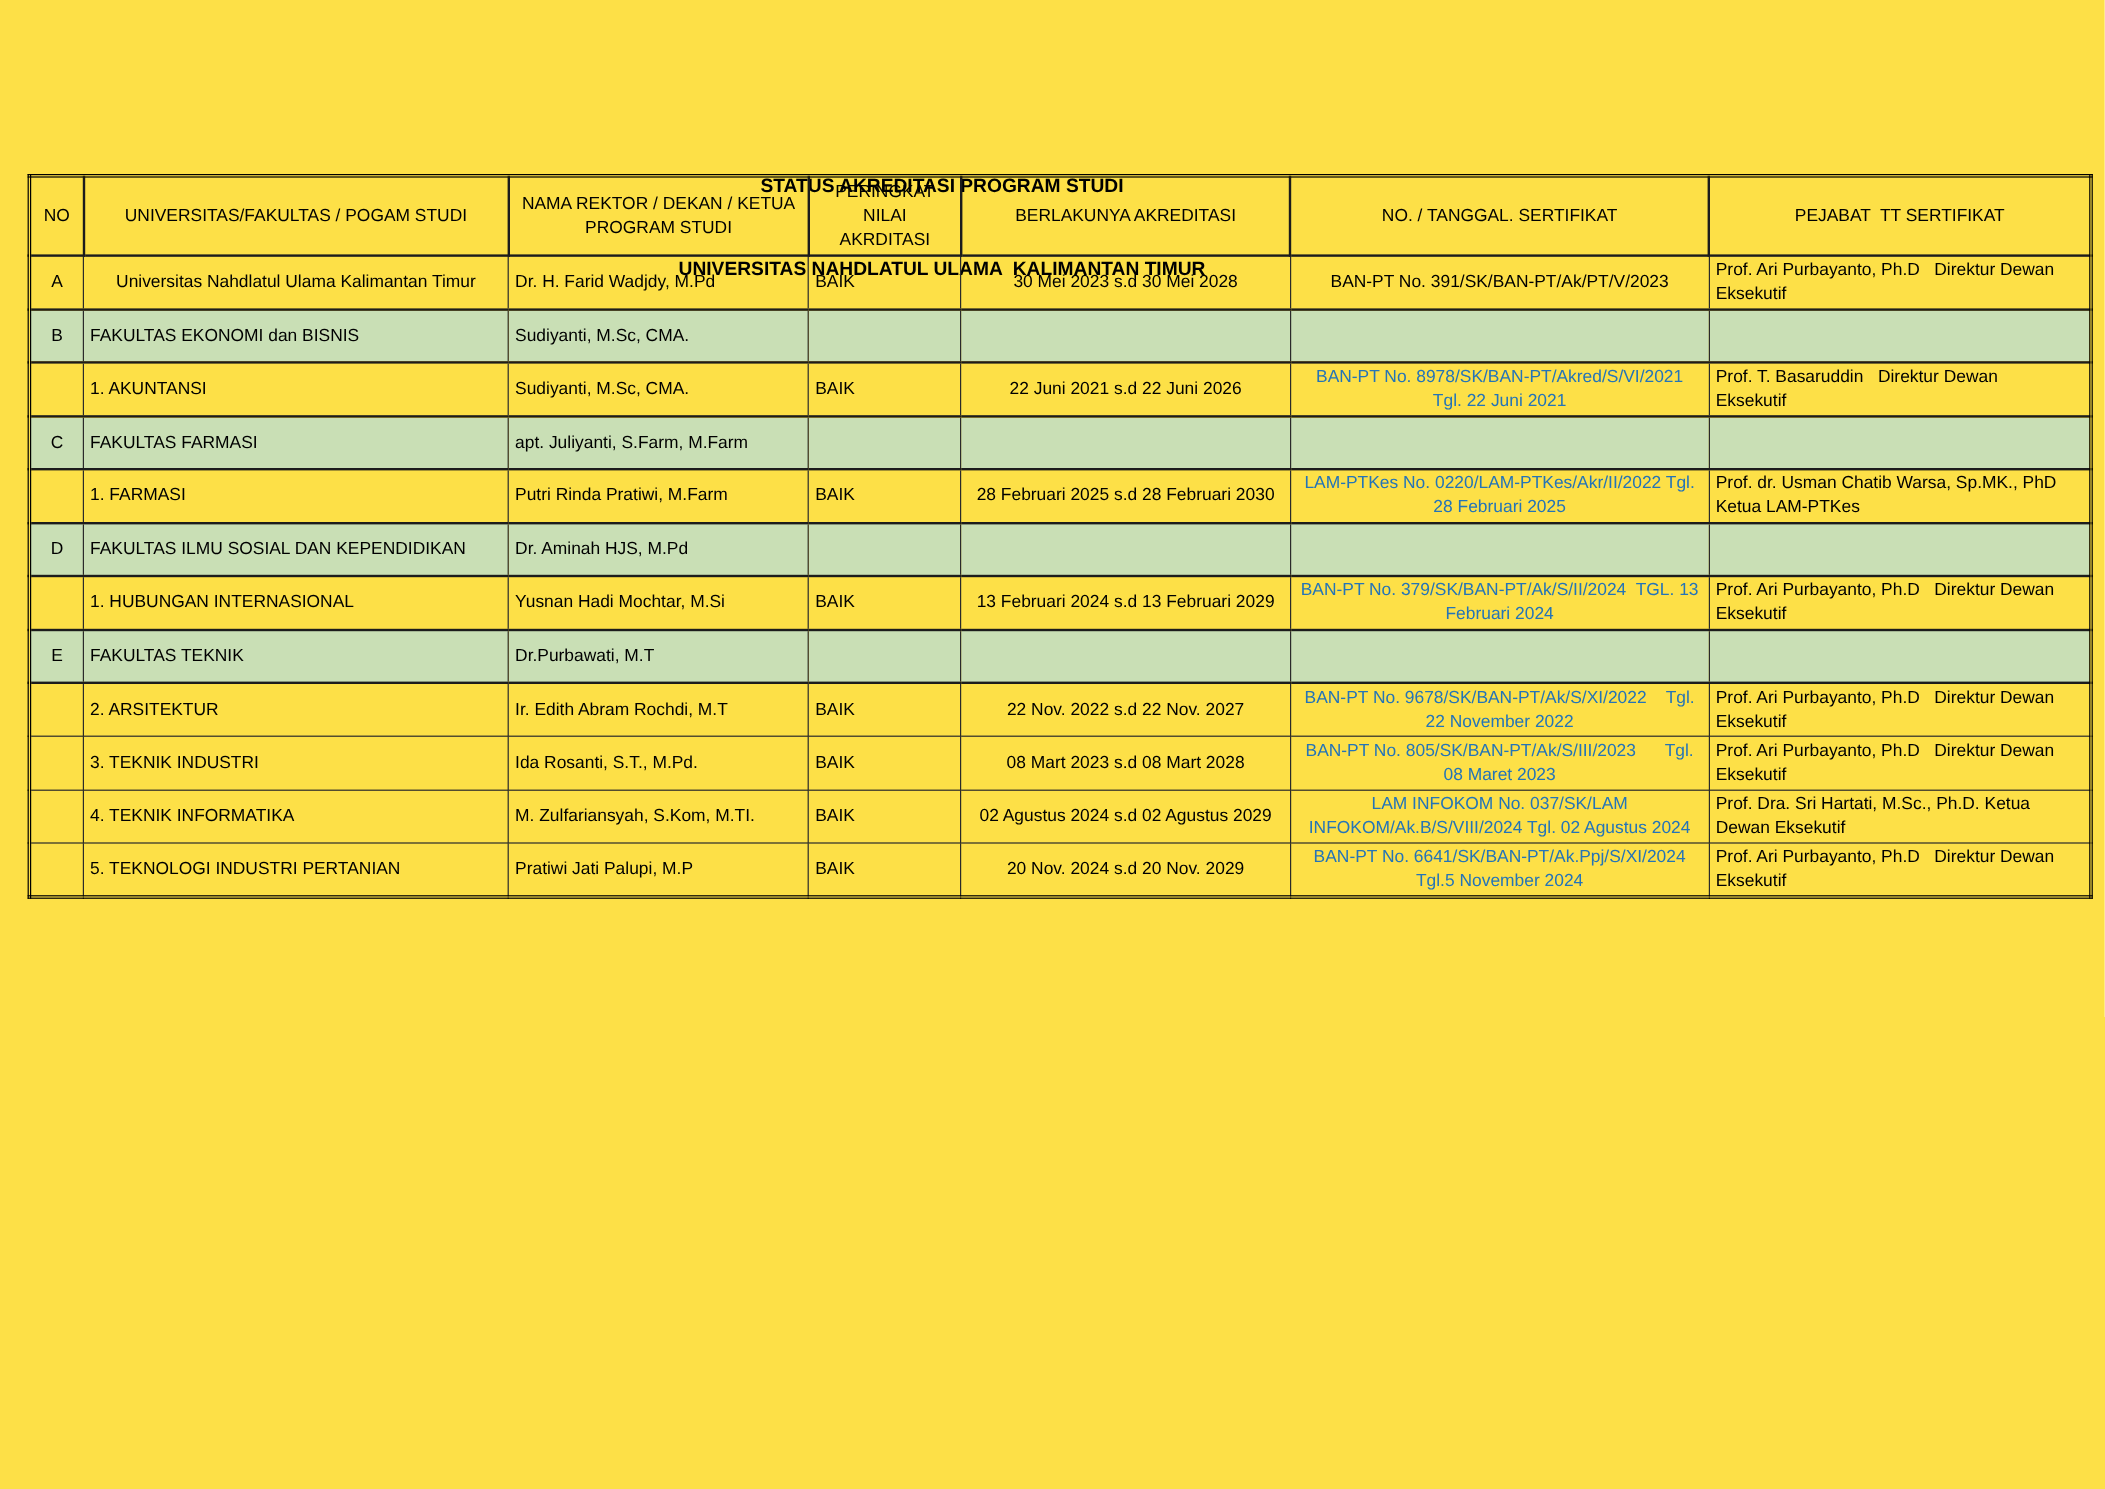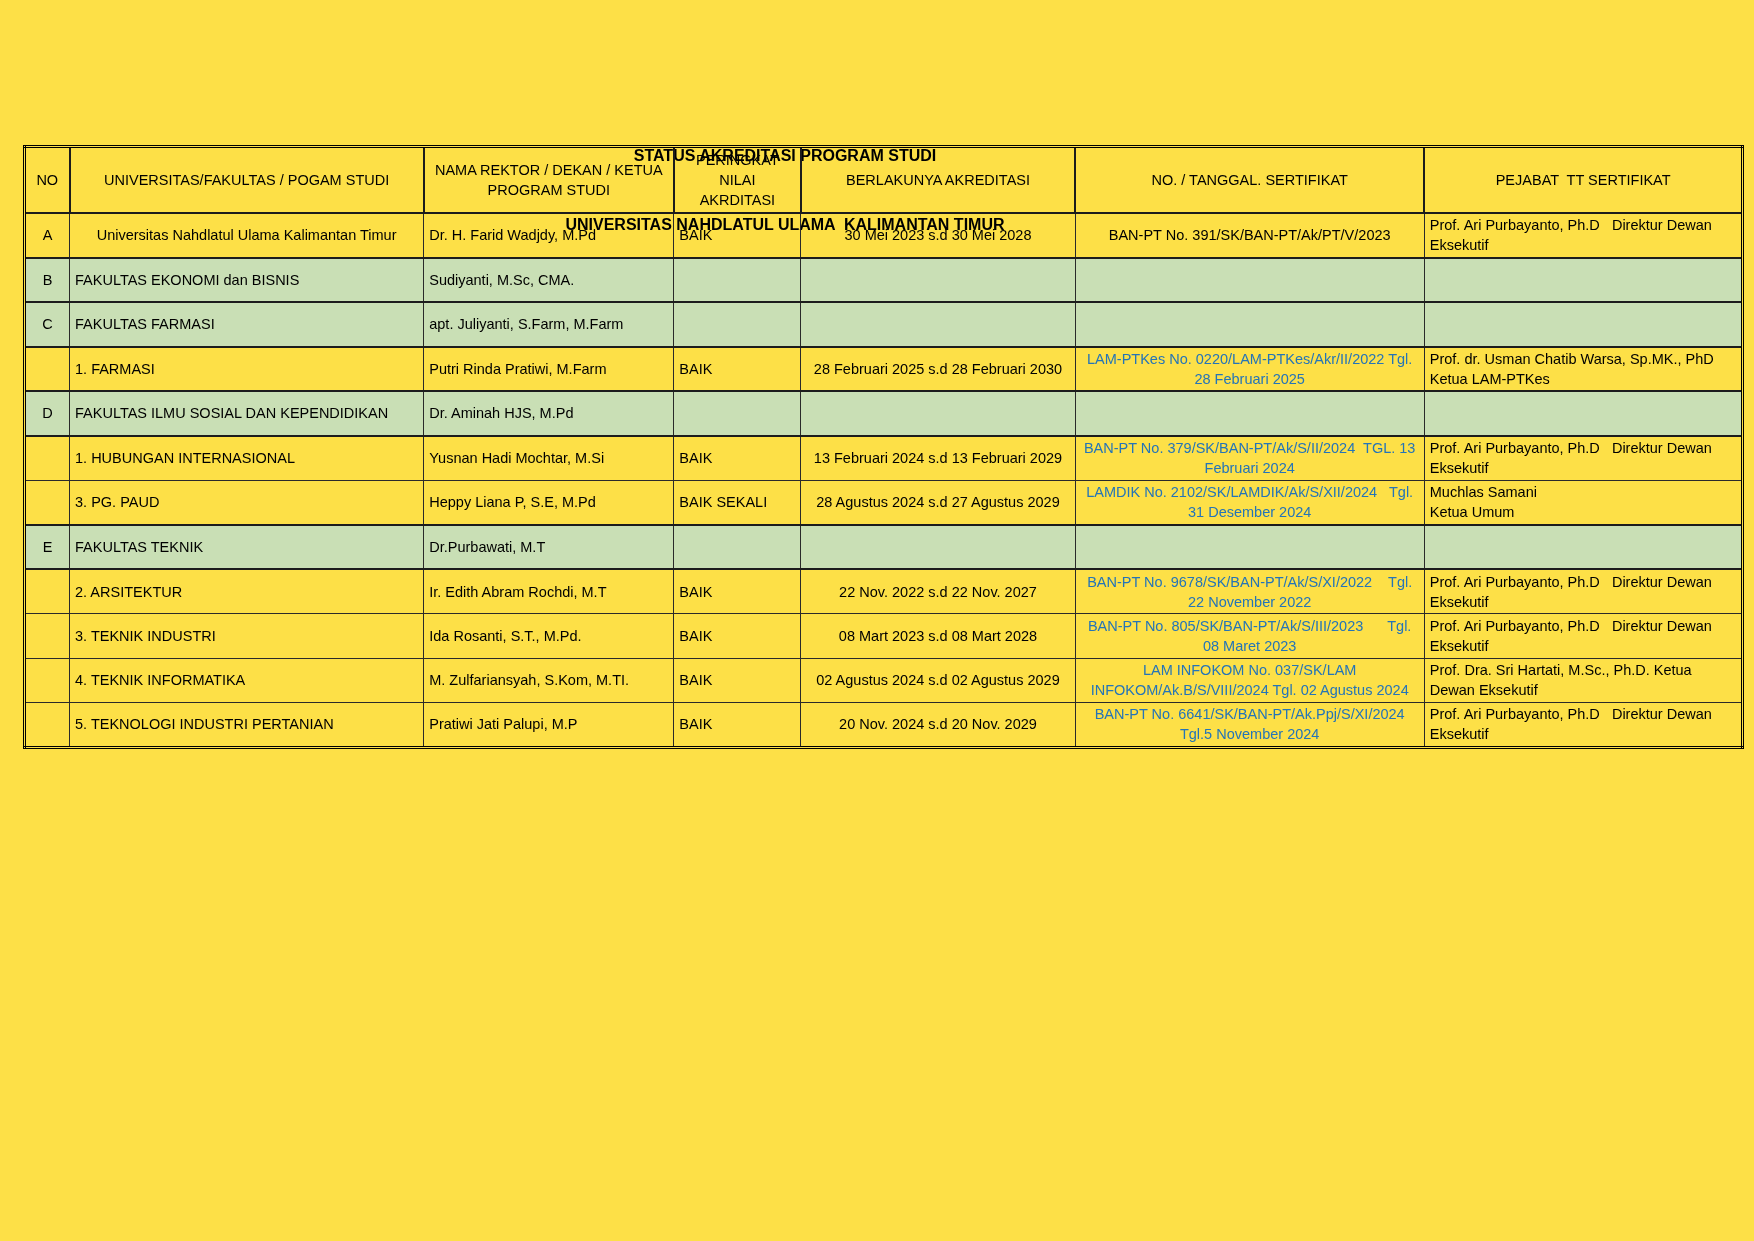--- a/index.html
+++ b/index.html
@@ -115,20 +115,31 @@
         </tr>
         <tr class="fakultas">
           <td class="c-no">B</td>
           <td class="c-name">FAKULTAS EKONOMI dan BISNIS</td>
           <td class="c-rektor">Sudiyanti, M.Sc, CMA.</td>
           <td class="c-per"></td>
           <td class="c-ber"></td>
           <td class="c-ser"></td>
           <td class="c-pej"></td>
         </tr>
+        <tr>
+          <td class="c-no"></td>
+          <td class="c-name">1. AKUNTANSI</td>
+          <td class="c-rektor">Sudiyanti, M.Sc, CMA.</td>
+          <td class="c-per">BAIK</td>
+          <td class="c-ber">22 Juni 2021  s.d  22  Juni 2026</td>
+          <td class="c-ser">BAN-PT No. 8978/SK/BAN-PT/Akred/S/VI/2021
+Tgl. 22 Juni 2021</td>
+          <td class="c-pej">Prof. T. Basaruddin   Direktur Dewan
+Eksekutif</td>
+        </tr>
         <tr class="fakultas">
           <td class="c-no">C</td>
           <td class="c-name">FAKULTAS FARMASI</td>
           <td class="c-rektor">apt. Juliyanti, S.Farm, M.Farm</td>
           <td class="c-per"></td>
           <td class="c-ber"></td>
           <td class="c-ser"></td>
           <td class="c-pej"></td>
         </tr>
         <tr>
@@ -155,31 +166,20 @@
           <td class="c-no"></td>
           <td class="c-name">1. HUBUNGAN INTERNASIONAL</td>
           <td class="c-rektor">Yusnan Hadi Mochtar, M.Si</td>
           <td class="c-per">BAIK</td>
           <td class="c-ber">13 Februari 2024  s.d  13 Februari 2029</td>
           <td class="c-ser">BAN-PT No. 379/SK/BAN-PT/Ak/S/II/2024  TGL. 13
 Februari 2024</td>
           <td class="c-pej">Prof. Ari Purbayanto, Ph.D   Direktur Dewan
 Eksekutif</td>
         </tr>
-        <tr>
-          <td class="c-no"></td>
-          <td class="c-name">3. PG. PAUD</td>
-          <td class="c-rektor">Heppy Liana P, S.E, M.Pd</td>
-          <td class="c-per">BAIK SEKALI</td>
-          <td class="c-ber">28 Agustus 2024 s.d 27 Agustus 2029</td>
-          <td class="c-ser">LAMDIK No. 2102/SK/LAMDIK/Ak/S/XII/2024   Tgl.
-31 Desember 2024</td>
-          <td class="c-pej">Muchlas Samani
-Ketua Umum</td>
-        </tr>
         <tr class="fakultas">
           <td class="c-no">E</td>
           <td class="c-name">FAKULTAS TEKNIK</td>
           <td class="c-rektor">Dr.Purbawati, M.T</td>
           <td class="c-per"></td>
           <td class="c-ber"></td>
           <td class="c-ser"></td>
           <td class="c-pej"></td>
         </tr>
         <tr>

